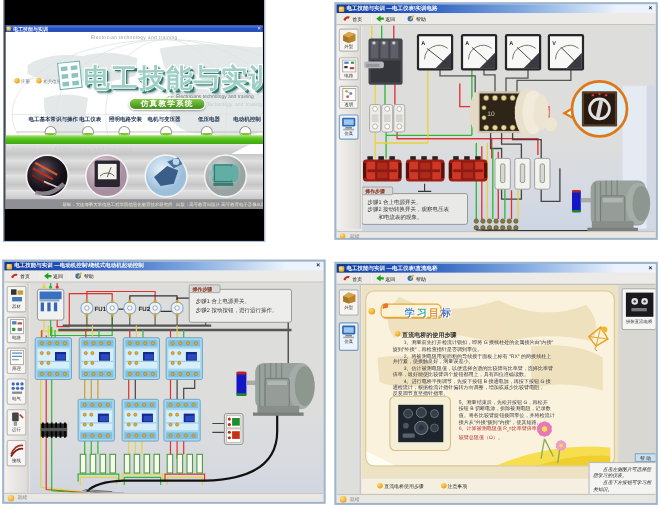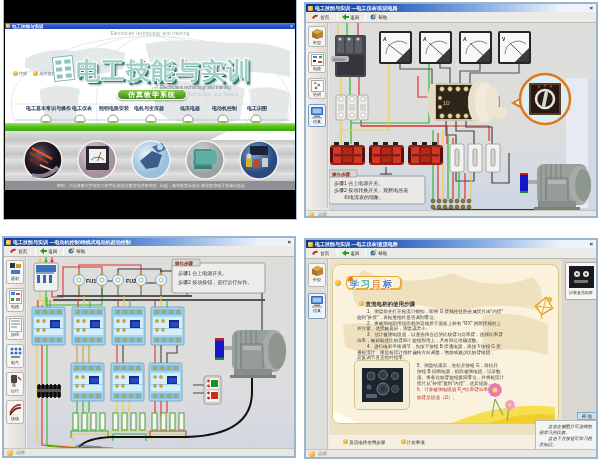--- a/index.html
+++ b/index.html
@@ -21,21 +21,21 @@
   .sbar .ball { position:absolute; left:3px; top:1px; width:6px; height:6px; border-radius:50%;
     background:radial-gradient(circle at 35% 30%, #FFE080, #E09010); }
   .side { position:absolute; left:0; top:19px; bottom:8px; width:22px; background:linear-gradient(to right,#F2F1EF,#DDDCD8); border-right:1px solid #C4C2BC; }
   .sbtn { position:absolute; left:2px; width:18px; background:#F6F5F3; border:1px solid #B9B7B1; border-radius:2px; text-align:center; font-size:4px; color:#333; }
   .sbtn .ic { display:block; margin:1px auto 0; }
 </style>
 </head>
 <body>
 <div id="stage">
 
-  <div class="abs" id="q1" style="left:3px; top:0; width:294px; height:220px; border:1px solid #A9BED6; border-top:none; background:#000;">
+  <div class="abs" id="q1" style="left:3px; top:0; width:238px; height:220px; border:1px solid #A9BED6; border-top:none; background:#000;">
 
     <div class="abs" style="left:1px; top:23px; right:1px; height:6px; background:linear-gradient(to bottom,#5A8AE8,#2A55C8 45%,#1E46B4); ">
       <span class="abs" style="left:1px; top:1px; width:4px; height:4px; background:radial-gradient(circle at 35% 35%, #FFE680, #D89010); border-radius:1px;"></span>
       <span class="abs" style="left:7px; top:0.5px; color:#fff; font-size:4.5px; font-weight:bold;">电工技能与实训</span>
       <span class="abs" style="right:2px; top:0; color:#fff; font-size:5px;">×</span>
     </div>
 
     <div class="abs" style="left:1px; top:29px; right:1px; height:161px; background:#fff; overflow:hidden;">
 
       <svg class="abs" style="left:0; top:0;" width="292" height="161" viewBox="0 0 292 161">
@@ -848,21 +848,21 @@
             <path d="M10 60 Q40 55 60 65 L55 85 Q30 90 12 82 Z"></path>
           </g>
 
           <path d="M114 160 Q168 136 222 142 L222 160 Z" fill="#F6DE4E"></path>
           <path d="M150 160 Q192 146 222 150 L222 160 Z" fill="#F0CE2E"></path>
 
           <path d="M0 145 L30 160 L0 160 Z" fill="#FFFDF4"></path>
         </svg>
 
         <div class="abs" style="left:13px; top:11px; width:55px; height:13px; background:#FBF2D8; border:1px solid #E8A838; border-radius:4px; box-shadow:1px 1px 0 #E0B060;"></div>
-        <div class="abs" style="left:17px; top:13px; font-size:9px; font-weight:bold; letter-spacing:2px; text-shadow:1px 1px 0 #fff, -1px -1px 0 #fff;"><span style="color:#4A90D8">学</span><span style="color:#3AA898">习</span><span style="color:#E89030">目</span><span style="color:#5878C8">标</span></div>
+        <div class="abs" style="left:35px; top:13px; font-size:9px; font-weight:bold; letter-spacing:2px; text-shadow:1px 1px 0 #fff, -1px -1px 0 #fff;"><span style="color:#4A90D8">学</span><span style="color:#3AA898">习</span><span style="color:#E89030">目</span><span style="color:#5878C8">标</span></div>
         <div class="abs" style="left:14px; top:4px; width:7px; height:7px;">
           <svg width="7" height="7" viewBox="0 0 7 7">
               <path d="M1 6 Q0 2 3 1 Q6 0 6 3 Q6 6 3 5 Z" fill="#E87828"></path>
             </svg>
         </div>
         <div class="abs" style="left:2px; top:15px; width:6px; height:6px; border-radius:50%; background:radial-gradient(circle at 35% 30%,#FFD860,#E09008);"></div>
 
         <div class="abs" style="left:26px; top:36px; font-size:5.5px; font-weight:bold; color:#333;"><span style="display:inline-block;width:5px;height:5px;border-radius:50%;background:radial-gradient(circle at 35% 30%,#FFD860,#E09008);"></span> 直流电桥的使用步骤</div>
 
         <div class="abs" style="left:24px; top:44px; width:188px; font-size:4.6px; line-height:5.8px; color:#3A3A44; text-align:justify;">

